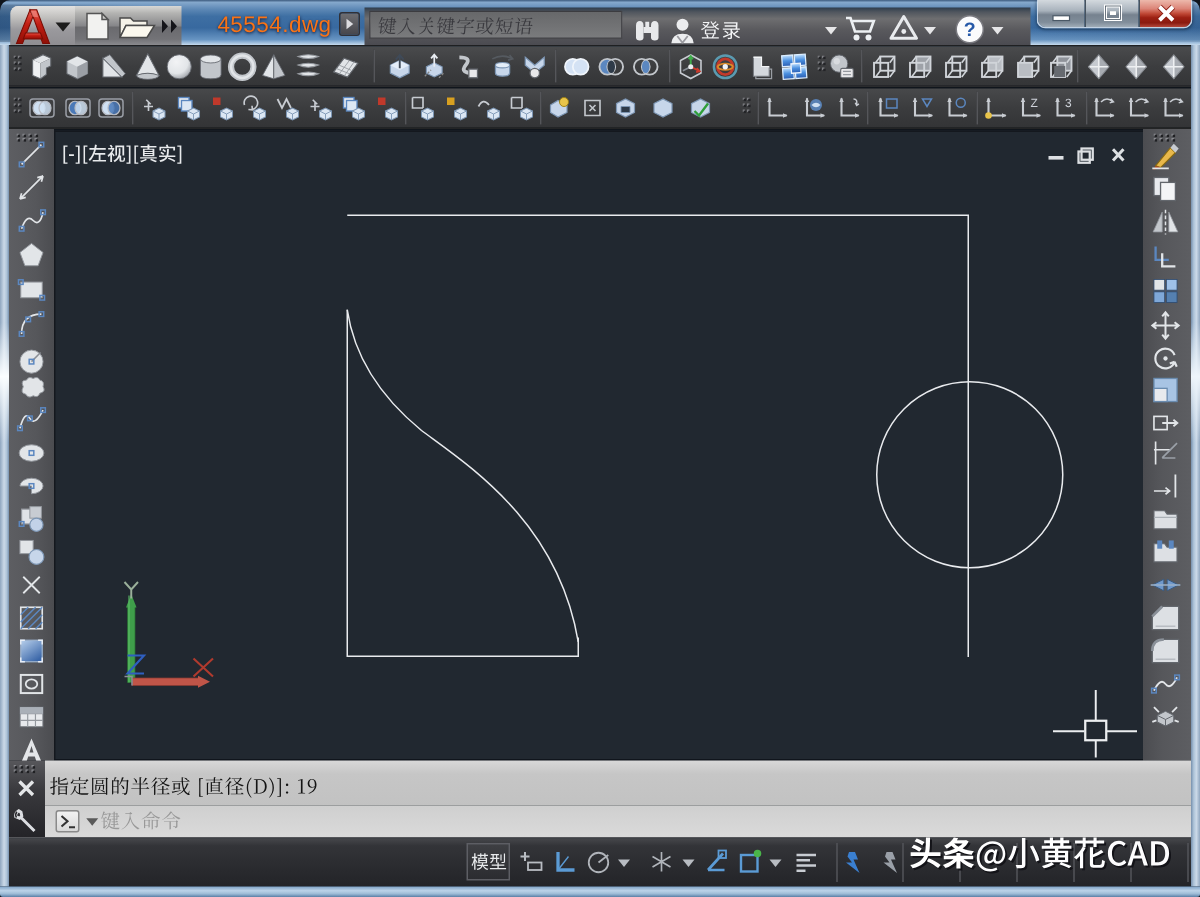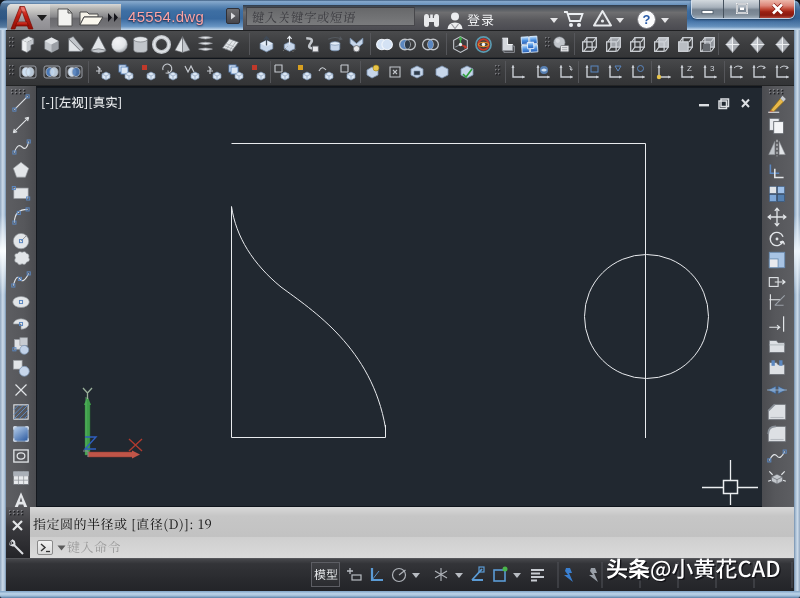--- a/index.html
+++ b/index.html
@@ -31,21 +31,21 @@
 <path d="M3 1 L13 1 L17 5 L17 18 L3 18 Z" fill="#f2f2f0" stroke="#555" stroke-width="1"></path>
 <path d="M13 1 L13 5 L17 5 Z" fill="#c9c9c7" stroke="#555" stroke-width="1"></path>
     </svg>
 <svg class="abs" style="left:79px;top:9px" width="26" height="17" viewBox="0 0 26 17">
 <path d="M1 16 L1 3 L8 3 L10 5 L19 5 L19 8 L5 8 Z" fill="#f5f2e8" stroke="#4a4a4a" stroke-width="1"></path>
 <path d="M5 8 L24 8 L19 16 L1 16 Z" fill="#fbf8ee" stroke="#4a4a4a" stroke-width="1"></path>
     </svg>
 <svg class="abs" style="left:107px;top:13px" width="14" height="9" viewBox="0 0 14 9">
       <path d="M1 0 L5 4.5 L1 9 Z M7 0 L11 4.5 L7 9 Z" fill="#15151a"></path>
     </svg>
-<div class="abs" style="left:128px;top:8px;width:110px;font-size:15px;color:#fca5a5;text-shadow:0 1px 2px rgba(0,0,30,0.8);letter-spacing:0.3px">45554.dwg</div>
+<div class="abs" style="left:128px;top:8px;width:110px;text-align:center;font-size:15px;color:#f97316;text-shadow:0 1px 2px rgba(0,0,30,0.8);letter-spacing:0.3px">45554.dwg</div>
 <div class="abs" style="left:226px;top:8px;width:14px;height:16px;background:linear-gradient(180deg,#6e6e72,#46464c);border:1px solid #303036;border-radius:2px"></div>
 <svg class="abs" style="left:230px;top:12px" width="6" height="8" viewBox="0 0 6 8">
       <path d="M1 0.5 L5.5 4 L1 7.5 Z" fill="#dcdce0"></path>
     </svg>
 <div class="abs" style="left:243px;top:5px;width:444px;height:25px;background:linear-gradient(180deg,#2e3c4c 0%,#50565e 12%,#6e6e70 30%,#59595d 60%,#4b4b51 100%)"></div>
 <div class="abs" style="left:246px;top:7px;width:169px;height:19px;background:linear-gradient(180deg,#67686a,#7a7b7d);border:1px solid #47474b;border-top-color:#3c3c40;border-radius:1px"></div>
 <svg style="position:absolute;left:252px;top:7px;transform:skewX(-6deg)" width="107" height="19" viewBox="0 -15 107 19">
       <path d="M4.5 -4.1 4.3 -4.0C4.5 -3.1 4.8 -2.3 5.1 -1.7C4.7 -0.7 4.1 0.1 3.1 0.8L3.2 1.0C4.3 0.4 5.0 -0.3 5.5 -1.1C6.5 0.3 7.9 0.7 10.1 0.7C10.5 0.7 11.3 0.7 11.7 0.7C11.7 0.4 11.9 0.1 12.2 0.1V-0.1C11.6 -0.1 10.6 -0.1 10.2 -0.1C8.1 -0.1 6.7 -0.4 5.7 -1.6C6.2 -2.6 6.4 -3.8 6.6 -5.0C6.8 -5.0 6.9 -5.1 7.0 -5.2L6.2 -5.9L5.7 -5.5H5.2C5.5 -6.4 6.0 -7.8 6.3 -8.7C6.6 -8.7 6.8 -8.8 6.9 -8.9L6.0 -9.7L5.5 -9.2H4.2L4.3 -8.9H5.6C5.3 -7.9 4.8 -6.5 4.5 -5.6C4.3 -5.5 4.1 -5.5 4.0 -5.4L4.8 -4.8L5.1 -5.1H5.8C5.8 -4.0 5.6 -3.1 5.3 -2.1C5.0 -2.7 4.7 -3.3 4.5 -4.1ZM9.5 -10.3 8.4 -10.5V-9.3H7.0L7.1 -8.9H8.4V-7.6H6.4L6.5 -7.2H8.4V-5.9H7.1L7.2 -5.5H8.4V-4.1H7.0L7.1 -3.8H8.4V-2.5H6.6L6.7 -2.1H8.4V-0.4H8.5C8.8 -0.4 9.1 -0.6 9.1 -0.7V-2.1H11.3C11.5 -2.1 11.6 -2.2 11.6 -2.3C11.3 -2.7 10.7 -3.2 10.7 -3.2L10.2 -2.5H9.1V-3.8H11.0C11.2 -3.8 11.3 -3.8 11.3 -4.0C11.0 -4.3 10.4 -4.8 10.4 -4.8L10.0 -4.1H9.1V-5.5H10.2V-5.1H10.2C10.5 -5.1 10.8 -5.3 10.9 -5.4V-7.2H11.8C11.9 -7.2 12.1 -7.3 12.1 -7.4C11.8 -7.7 11.4 -8.2 11.4 -8.2L11.0 -7.6H10.9V-8.8C11.1 -8.8 11.2 -8.9 11.3 -9.0L10.4 -9.7L10.1 -9.3H9.1V-10.0C9.4 -10.1 9.5 -10.2 9.5 -10.3ZM10.2 -7.6H9.1V-8.9H10.2ZM10.2 -7.2V-5.9H9.1V-7.2ZM2.6 -10.0C2.9 -10.0 3.0 -10.1 3.0 -10.2L1.8 -10.6C1.6 -9.3 1.0 -7.1 0.4 -6.0L0.6 -5.9C0.8 -6.1 0.9 -6.3 1.1 -6.6L1.2 -6.3H2.0V-4.3H0.5L0.6 -3.9H2.0V-0.8C2.0 -0.6 1.9 -0.5 1.6 -0.3L2.3 0.5C2.4 0.4 2.5 0.3 2.5 0.2C3.2 -0.7 4.0 -1.5 4.3 -1.8L4.2 -2.0L2.7 -0.9V-3.9H4.0C4.2 -3.9 4.3 -4.0 4.3 -4.1C4.0 -4.4 3.5 -4.9 3.5 -4.9L3.0 -4.3H2.7V-6.3H3.9C4.0 -6.3 4.2 -6.4 4.2 -6.5C3.9 -6.8 3.3 -7.3 3.3 -7.3L2.8 -6.7H1.1C1.5 -7.2 1.8 -7.9 2.0 -8.5H4.0C4.2 -8.5 4.3 -8.6 4.4 -8.7C4.0 -9.1 3.4 -9.5 3.4 -9.5L3.0 -8.9H2.2C2.4 -9.3 2.5 -9.6 2.6 -10.0Z M18.5 -9.4H15.9L15.9 -9.1H18.8V-8.1C18.4 -3.7 16.3 -0.7 13.5 0.8L13.7 1.0C16.5 -0.3 18.4 -2.6 19.3 -5.8C19.8 -2.6 22.0 -0.2 24.1 1.0C24.3 0.5 24.6 0.3 25.0 0.3L25.1 0.1C21.5 -1.3 19.6 -4.2 19.2 -8.2L19.2 -8.8C19.8 -8.8 20.3 -9.0 20.4 -9.2L19.1 -10.2Z M29.6 -10.4 29.4 -10.3C29.9 -9.7 30.4 -8.7 30.5 -8.0C31.4 -7.2 32.2 -9.2 29.6 -10.4ZM34.1 -10.5C33.8 -9.6 33.3 -8.4 32.8 -7.5H28.4L28.5 -7.2H31.9V-5.3C31.9 -5.0 31.9 -4.7 31.8 -4.4H27.9L28.0 -4.0H31.8C31.5 -2.3 30.6 -0.6 27.8 0.8L27.9 1.0C31.3 -0.2 32.3 -2.1 32.6 -4.0H32.7C33.3 -1.6 34.4 0.1 36.3 1.0C36.5 0.6 36.7 0.3 37.1 0.2L37.1 0.1C35.1 -0.5 33.7 -2.0 33.0 -4.0H36.7C36.9 -4.0 37.0 -4.0 37.1 -4.2C36.6 -4.6 35.9 -5.1 35.9 -5.1L35.3 -4.4H32.6C32.7 -4.7 32.7 -5.0 32.7 -5.3V-7.2H36.2C36.4 -7.2 36.5 -7.2 36.6 -7.4C36.1 -7.8 35.5 -8.3 35.5 -8.3L34.8 -7.5H33.1C33.8 -8.2 34.5 -9.1 35.0 -9.8C35.2 -9.8 35.4 -9.9 35.4 -10.1Z M43.5 -4.1 43.3 -4.0C43.5 -3.1 43.8 -2.3 44.1 -1.7C43.7 -0.7 43.1 0.1 42.1 0.8L42.2 1.0C43.3 0.4 44.0 -0.3 44.5 -1.1C45.5 0.3 46.9 0.7 49.1 0.7C49.5 0.7 50.3 0.7 50.7 0.7C50.7 0.4 50.9 0.1 51.2 0.1V-0.1C50.6 -0.1 49.6 -0.1 49.1 -0.1C47.1 -0.1 45.7 -0.4 44.7 -1.6C45.2 -2.6 45.4 -3.8 45.6 -5.0C45.8 -5.0 45.9 -5.1 46.0 -5.2L45.2 -5.9L44.7 -5.5H44.1C44.5 -6.4 45.0 -7.8 45.3 -8.7C45.5 -8.7 45.8 -8.8 45.9 -8.9L45.0 -9.7L44.5 -9.2H43.2L43.3 -8.9H44.6C44.3 -7.9 43.8 -6.5 43.5 -5.6C43.3 -5.5 43.1 -5.5 43.0 -5.4L43.8 -4.8L44.1 -5.1H44.8C44.8 -4.0 44.6 -3.1 44.3 -2.1C44.0 -2.7 43.7 -3.3 43.5 -4.1ZM48.5 -10.3 47.4 -10.5V-9.3H46.0L46.1 -8.9H47.4V-7.6H45.4L45.5 -7.2H47.4V-5.9H46.1L46.2 -5.5H47.4V-4.1H46.0L46.1 -3.8H47.4V-2.5H45.6L45.7 -2.1H47.4V-0.4H47.5C47.8 -0.4 48.1 -0.6 48.1 -0.7V-2.1H50.3C50.5 -2.1 50.6 -2.2 50.6 -2.3C50.3 -2.7 49.7 -3.2 49.7 -3.2L49.2 -2.5H48.1V-3.8H50.0C50.1 -3.8 50.3 -3.8 50.3 -4.0C50.0 -4.3 49.4 -4.8 49.4 -4.8L49.0 -4.1H48.1V-5.5H49.1V-5.1H49.2C49.5 -5.1 49.8 -5.3 49.9 -5.4V-7.2H50.8C50.9 -7.2 51.0 -7.3 51.1 -7.4C50.8 -7.7 50.4 -8.2 50.4 -8.2L50.0 -7.6H49.9V-8.8C50.0 -8.8 50.2 -8.9 50.3 -9.0L49.4 -9.7L49.0 -9.3H48.1V-10.0C48.4 -10.1 48.5 -10.2 48.5 -10.3ZM49.1 -7.6H48.1V-8.9H49.1ZM49.1 -7.2V-5.9H48.1V-7.2ZM41.6 -10.0C41.9 -10.0 42.0 -10.1 42.0 -10.2L40.8 -10.6C40.6 -9.3 40.0 -7.1 39.4 -6.0L39.6 -5.9C39.8 -6.1 39.9 -6.3 40.1 -6.6L40.2 -6.3H41.0V-4.3H39.5L39.6 -3.9H41.0V-0.8C41.0 -0.6 40.9 -0.5 40.5 -0.3L41.3 0.5C41.4 0.4 41.5 0.3 41.5 0.2C42.2 -0.7 43.0 -1.5 43.3 -1.8L43.2 -2.0L41.7 -0.9V-3.9H43.0C43.2 -3.9 43.3 -4.0 43.3 -4.1C43.0 -4.4 42.5 -4.9 42.5 -4.9L42.0 -4.3H41.7V-6.3H42.9C43.0 -6.3 43.1 -6.4 43.2 -6.5C42.9 -6.8 42.3 -7.3 42.3 -7.3L41.8 -6.7H40.1C40.5 -7.2 40.8 -7.9 41.0 -8.5H43.0C43.2 -8.5 43.3 -8.6 43.4 -8.7C43.0 -9.1 42.4 -9.5 42.4 -9.5L42.0 -8.9H41.2C41.4 -9.3 41.5 -9.6 41.6 -10.0Z M57.8 -5.2V-3.7H52.6L52.7 -3.4H57.8V-0.3C57.8 -0.1 57.8 0.0 57.5 0.0C57.2 0.0 55.7 -0.1 55.7 -0.1V0.1C56.3 0.2 56.7 0.3 56.9 0.4C57.1 0.5 57.2 0.7 57.2 1.0C58.5 0.9 58.6 0.5 58.6 -0.2V-3.4H63.6C63.8 -3.4 63.9 -3.4 64.0 -3.6C63.5 -4.0 62.8 -4.5 62.8 -4.5L62.2 -3.7H58.6V-4.8C58.9 -4.8 59.1 -4.9 59.1 -5.1L59.0 -5.1C59.8 -5.5 60.7 -6.0 61.3 -6.4C61.6 -6.4 61.7 -6.4 61.8 -6.5L60.8 -7.4L60.3 -6.9H54.8L54.9 -6.5H60.1C59.7 -6.0 59.2 -5.5 58.6 -5.2ZM53.9 -9.4C53.9 -8.6 53.5 -7.7 53.0 -7.4C52.8 -7.2 52.6 -7.0 52.8 -6.7C52.9 -6.4 53.4 -6.5 53.7 -6.7C54.0 -7.0 54.3 -7.5 54.3 -8.3H62.4C62.2 -7.9 62.0 -7.4 61.8 -7.1L62.0 -7.0C62.4 -7.3 63.1 -7.8 63.5 -8.2C63.7 -8.2 63.9 -8.2 64.0 -8.3L63.0 -9.2L62.5 -8.7H58.6V-10.0C59.0 -10.1 59.1 -10.2 59.1 -10.4L57.8 -10.5V-8.7H54.3C54.2 -8.9 54.2 -9.2 54.1 -9.4Z M65.5 -1.2 66.0 -0.2C66.1 -0.2 66.2 -0.3 66.3 -0.5C68.7 -1.1 70.4 -1.6 71.6 -2.0L71.6 -2.1C69.0 -1.7 66.5 -1.3 65.5 -1.2ZM73.5 -10.1 73.4 -10.0C74.0 -9.7 74.7 -9.1 75.0 -8.6C75.8 -8.2 76.2 -9.9 73.5 -10.1ZM69.9 -3.7H67.4V-6.0H69.9ZM67.4 -2.6V-3.3H69.9V-2.6H70.0C70.3 -2.6 70.6 -2.8 70.7 -2.9V-5.9C70.9 -5.9 71.0 -6.0 71.1 -6.1L70.2 -6.8L69.8 -6.4H67.5L66.6 -6.7V-2.4H66.8C67.1 -2.4 67.4 -2.5 67.4 -2.6ZM75.9 -8.8 75.3 -8.1H72.6C72.6 -8.7 72.6 -9.3 72.6 -10.0C72.9 -10.0 73.0 -10.2 73.1 -10.3L71.8 -10.5C71.8 -9.6 71.8 -8.8 71.8 -8.1H65.5L65.7 -7.7H71.9C72.0 -5.6 72.3 -3.7 72.9 -2.3C71.8 -1.0 70.5 0.0 68.8 0.8L68.9 0.9C70.7 0.3 72.1 -0.6 73.2 -1.7C73.7 -0.7 74.4 0.1 75.4 0.6C76.0 0.9 76.7 1.2 76.9 0.8C77.0 0.6 77.0 0.5 76.6 0.1L76.8 -1.8L76.6 -1.8C76.5 -1.3 76.3 -0.7 76.1 -0.4C76.0 -0.1 75.9 -0.1 75.7 -0.2C74.8 -0.7 74.2 -1.4 73.7 -2.2C74.7 -3.4 75.4 -4.7 75.9 -6.0C76.2 -6.0 76.3 -6.0 76.4 -6.2L75.2 -6.6C74.8 -5.3 74.2 -4.1 73.4 -3.0C72.9 -4.3 72.7 -5.9 72.7 -7.7H76.7C76.8 -7.7 77.0 -7.7 77.0 -7.9C76.6 -8.3 75.9 -8.8 75.9 -8.8Z M83.1 -9.4 83.2 -9.1H89.6C89.8 -9.1 89.9 -9.1 90.0 -9.2C89.5 -9.6 88.9 -10.2 88.9 -10.2L88.3 -9.4ZM84.5 -3.2 84.3 -3.1C84.7 -2.4 85.1 -1.3 85.1 -0.5C85.8 0.3 86.7 -1.5 84.5 -3.2ZM87.5 -3.3C87.3 -2.3 86.9 -0.9 86.5 0.1H82.5L82.6 0.5H89.8C90.0 0.5 90.1 0.4 90.2 0.3C89.7 -0.1 89.1 -0.6 89.1 -0.6L88.5 0.1H86.8C87.4 -0.8 88.0 -1.9 88.3 -2.7C88.6 -2.7 88.7 -2.9 88.8 -3.0ZM88.1 -7.1V-4.5H84.6V-7.1ZM83.8 -7.4V-3.4H83.9C84.3 -3.4 84.6 -3.5 84.6 -3.6V-4.1H88.1V-3.5H88.2C88.5 -3.5 88.9 -3.7 88.9 -3.8V-6.9C89.2 -7.0 89.4 -7.1 89.5 -7.2L88.5 -7.9L88.0 -7.4H84.7L83.8 -7.8ZM79.8 -10.4C79.6 -8.8 79.2 -7.1 78.6 -5.9L78.8 -5.8C79.3 -6.4 79.7 -7.1 80.0 -7.9H80.7V-6.0L80.7 -5.3H78.6L78.7 -5.0H80.7C80.6 -3.1 80.1 -1.0 78.5 0.8L78.7 0.9C80.2 -0.3 80.9 -1.8 81.2 -3.3C81.8 -2.7 82.4 -1.8 82.5 -1.0C83.4 -0.3 84.1 -2.3 81.3 -3.6C81.4 -4.0 81.4 -4.5 81.5 -5.0H83.3C83.4 -5.0 83.5 -5.0 83.6 -5.2C83.2 -5.5 82.6 -6.0 82.6 -6.0L82.1 -5.3H81.5L81.5 -6.0V-7.9H83.1C83.2 -7.9 83.4 -8.0 83.4 -8.1C83.0 -8.5 82.4 -9.0 82.4 -9.0L81.8 -8.3H80.2C80.3 -8.8 80.5 -9.3 80.6 -9.9C80.9 -9.9 81.0 -10.0 81.0 -10.2Z M92.5 -10.4 92.3 -10.4C92.9 -9.8 93.5 -8.8 93.7 -8.1C94.5 -7.5 95.2 -9.2 92.5 -10.4ZM94.0 -6.6C94.2 -6.7 94.4 -6.8 94.5 -6.9L93.6 -7.6L93.2 -7.1H91.5L91.6 -6.7H93.2V-1.2C93.2 -1.0 93.2 -0.9 92.8 -0.7L93.3 0.3C93.4 0.3 93.6 0.1 93.6 -0.1C94.5 -1.0 95.3 -1.8 95.6 -2.2L95.5 -2.4L94.0 -1.3ZM97.0 0.7V0.2H100.9V0.8H101.0C101.3 0.8 101.7 0.7 101.7 0.6V-2.8C102.0 -2.9 102.2 -3.0 102.3 -3.1L101.3 -3.9L100.8 -3.4H97.1L96.2 -3.8V1.0H96.3C96.7 1.0 97.0 0.8 97.0 0.7ZM100.9 -3.0V-0.2H97.0V-3.0ZM101.6 -10.4 101.1 -9.6H95.2L95.3 -9.3H97.8L97.4 -7.7H95.3L95.5 -7.3H97.3C97.1 -6.5 96.9 -5.6 96.7 -5.0H94.6L94.7 -4.6H102.9C103.1 -4.6 103.2 -4.7 103.2 -4.8C102.8 -5.2 102.2 -5.7 102.2 -5.7L101.7 -5.0H101.3V-7.2C101.6 -7.2 101.8 -7.3 101.8 -7.4L100.9 -8.2L100.4 -7.7H98.2L98.6 -9.3H102.3C102.5 -9.3 102.6 -9.3 102.6 -9.5C102.2 -9.9 101.6 -10.4 101.6 -10.4ZM98.1 -7.3H100.5V-5.0H97.5C97.7 -5.6 97.9 -6.5 98.1 -7.3Z" fill="#3a3a3f"></path>
     </svg>
 <svg class="abs" style="left:422px;top:12px" width="19" height="16" viewBox="0 0 19 16">

